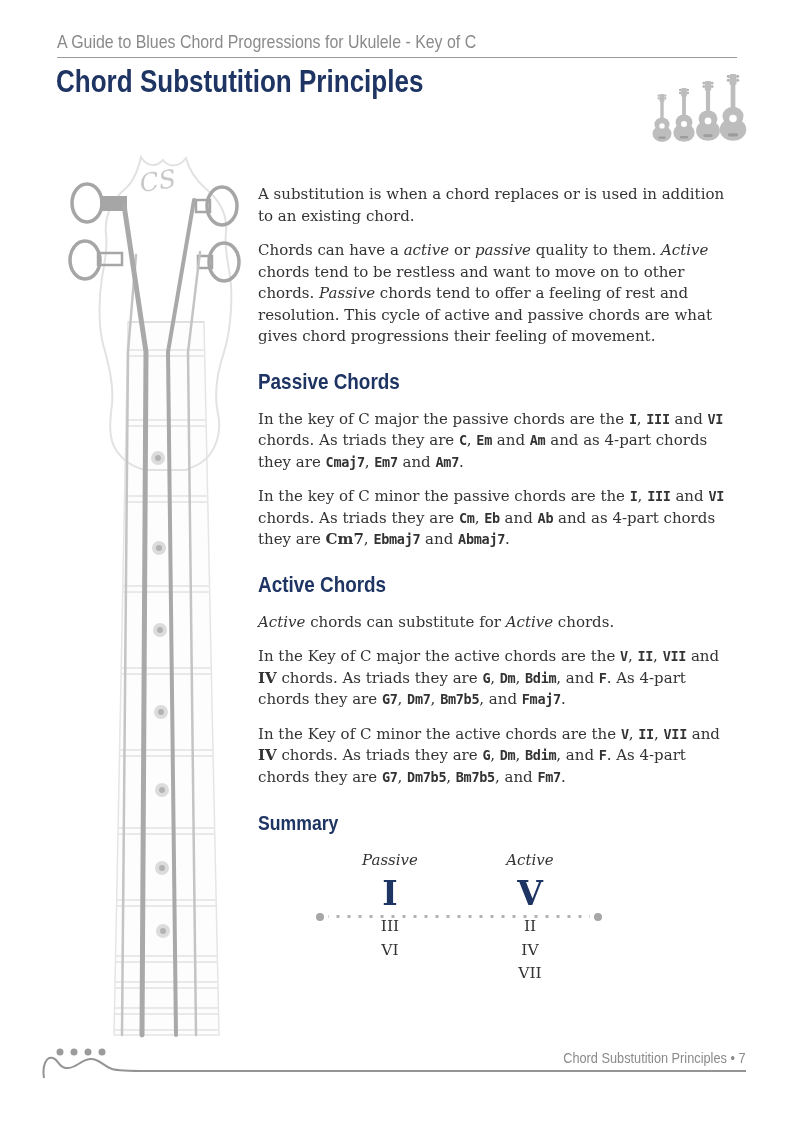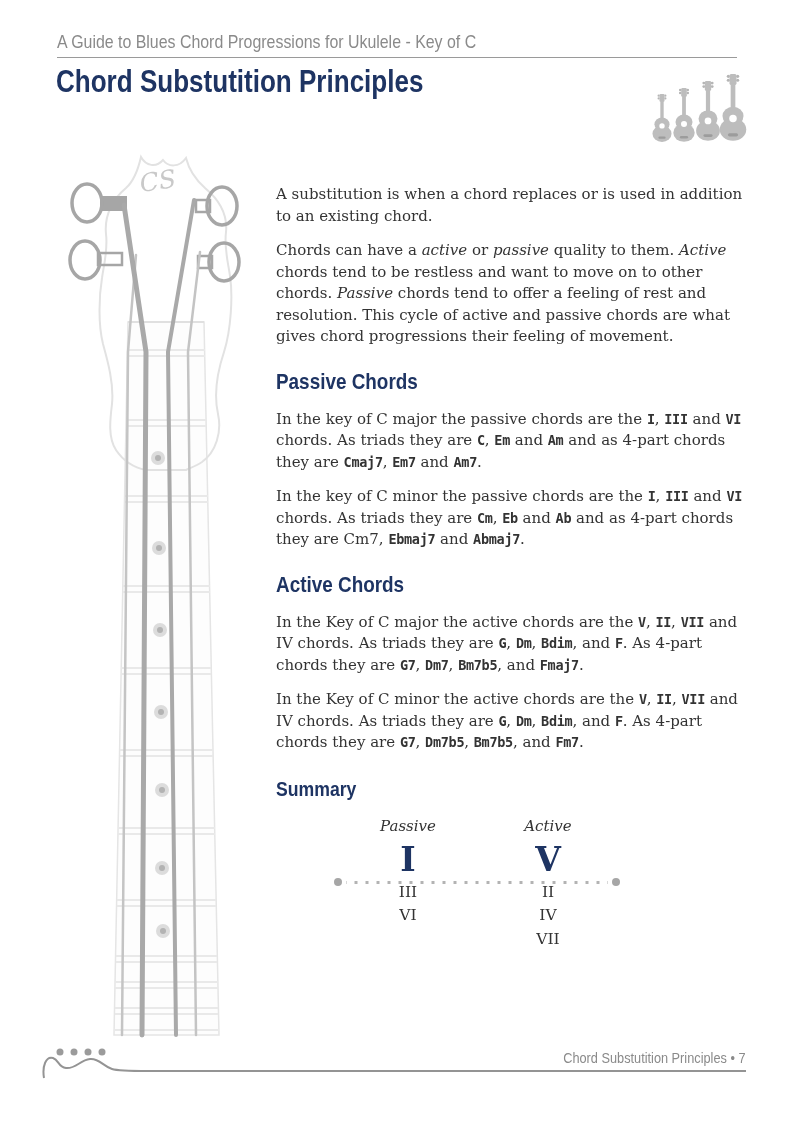--- a/index.html
+++ b/index.html
@@ -21,36 +21,36 @@
     position:absolute; left:56px; top:64px; margin:0; white-space:nowrap;
     font-family:"Liberation Sans", sans-serif; font-size:31px; font-weight:bold;
     color:#1e3463; transform:scaleX(0.84); transform-origin:left center;
   }
   .uke-set { position:absolute; left:640px; top:70px; }
 
   
   .headstock { position:absolute; left:40px; top:142px; }
 
   
-  .content { position:absolute; left:276px; top:184px; width:482px; color:#333; }
+  .content { position:absolute; left:258px; top:184px; width:482px; color:#333; }
   .content p { margin:0 0 13px 0; font-size:15px; line-height:21.5px; }
   .content h2 {
     margin:21px 0 14px 0; white-space:nowrap;
     font-family:"Liberation Sans", sans-serif; font-size:22.5px; font-weight:bold;
     color:#1e3463; transform:scaleX(0.84); transform-origin:left center;
   }
   .content h3 {
     margin:23px 0 16px 0; white-space:nowrap;
     font-family:"Liberation Sans", sans-serif; font-size:21px; font-weight:bold;
     color:#1e3463; transform:scaleX(0.84); transform-origin:left center;
   }
   .rn { }
   .ri { font-style:italic; }
   .rc { font-family:"DejaVu Sans Mono", monospace; font-weight:bold; font-size:13.5px; letter-spacing:-0.3px; }
-  .rb { font-weight:normal; }
+  .rb { font-weight:bold; }
 
   
   .summary-diagram { position:relative; height:150px; margin-top:2px; }
   .sum-col { position:absolute; top:0; width:140px; text-align:center; z-index:2; }
   .sum-col.passive { left:62px; }
   .sum-col.active  { left:202px; }
   .sum-label { font-style:italic; font-size:15px; color:#333; height:22px; }
   .sum-main  { font-family:"DejaVu Serif", serif; font-weight:bold; font-size:33px;
                line-height:42px; color:#1e3463; }
   .sum-item  { font-size:15.5px; line-height:23.5px; color:#333; }
@@ -185,20 +185,21 @@
   <p style="margin-bottom:20px;"><span class="rn">Chords can have a </span><span class="ri">active</span><span class="rn"> or </span><span class="ri">passive</span><span class="rn"> quality to them. </span><span class="ri">Active</span><span class="rn"> chords tend to be restless and want to move on to other chords. </span><span class="ri">Passive</span><span class="rn"> chords tend to offer a feeling of rest and resolution. This cycle of active and passive chords are what gives chord progressions their feeling of movement.</span></p>
 
   <section>
     <h2>Passive Chords</h2>
     <p><span class="rn">In the key of C major the passive chords are the </span><span class="rc">I</span><span class="rn">, </span><span class="rc">III</span><span class="rn"> and </span><span class="rc">VI</span><span class="rn"> chords. As triads they are </span><span class="rc">C</span><span class="rn">, </span><span class="rc">Em</span><span class="rn"> and </span><span class="rc">Am</span><span class="rn"> and as 4-part chords they are </span><span class="rc">Cmaj7</span><span class="rn">, </span><span class="rc">Em7</span><span class="rn"> and </span><span class="rc">Am7</span><span class="rn">.</span></p>
     <p><span class="rn">In the key of C minor the passive chords are the </span><span class="rc">I</span><span class="rn">, </span><span class="rc">III</span><span class="rn"> and </span><span class="rc">VI</span><span class="rn"> chords. As triads they are </span><span class="rc">Cm</span><span class="rn">, </span><span class="rc">Eb</span><span class="rn"> and </span><span class="rc">Ab</span><span class="rn"> and as 4-part chords they are </span><span class="rb">Cm7</span><span class="rn">, </span><span class="rc">Ebmaj7</span><span class="rn"> and </span><span class="rc">Abmaj7</span><span class="rn">.</span></p>
   </section>
 
   <section>
     <h2>Active Chords</h2>
+    <p><span class="ri">Active</span><span class="rn"> chords can substitute for </span><span class="ri">Active</span><span class="rn"> chords.</span></p>
     <p><span class="rn">In the Key of C major the active chords are the </span><span class="rc">V</span><span class="rn">, </span><span class="rc">II</span><span class="rn">, </span><span class="rc">VII</span><span class="rn"> and </span><span class="rb">IV</span><span class="rn"> chords. As triads they are </span><span class="rc">G</span><span class="rn">, </span><span class="rc">Dm</span><span class="rn">, </span><span class="rc">Bdim</span><span class="rn">, and </span><span class="rc">F</span><span class="rn">. As 4-part chords they are </span><span class="rc">G7</span><span class="rn">, </span><span class="rc">Dm7</span><span class="rn">, </span><span class="rc">Bm7b5</span><span class="rn">, and </span><span class="rc">Fmaj7</span><span class="rn">.</span></p>
     <p><span class="rn">In the Key of C minor the active chords are the </span><span class="rc">V</span><span class="rn">, </span><span class="rc">II</span><span class="rn">, </span><span class="rc">VII</span><span class="rn"> and </span><span class="rb">IV</span><span class="rn"> chords. As triads they are </span><span class="rc">G</span><span class="rn">, </span><span class="rc">Dm</span><span class="rn">, </span><span class="rc">Bdim</span><span class="rn">, and </span><span class="rc">F</span><span class="rn">. As 4-part chords they are </span><span class="rc">G7</span><span class="rn">, </span><span class="rc">Dm7b5</span><span class="rn">, </span><span class="rc">Bm7b5</span><span class="rn">, and </span><span class="rc">Fm7</span><span class="rn">.</span></p>
   </section>
 
   <h3>Summary</h3>
 
   <div class="summary-diagram">
     <div class="dotted-line"></div>
     <div class="sum-col passive">
       <div class="sum-label">Passive</div>

